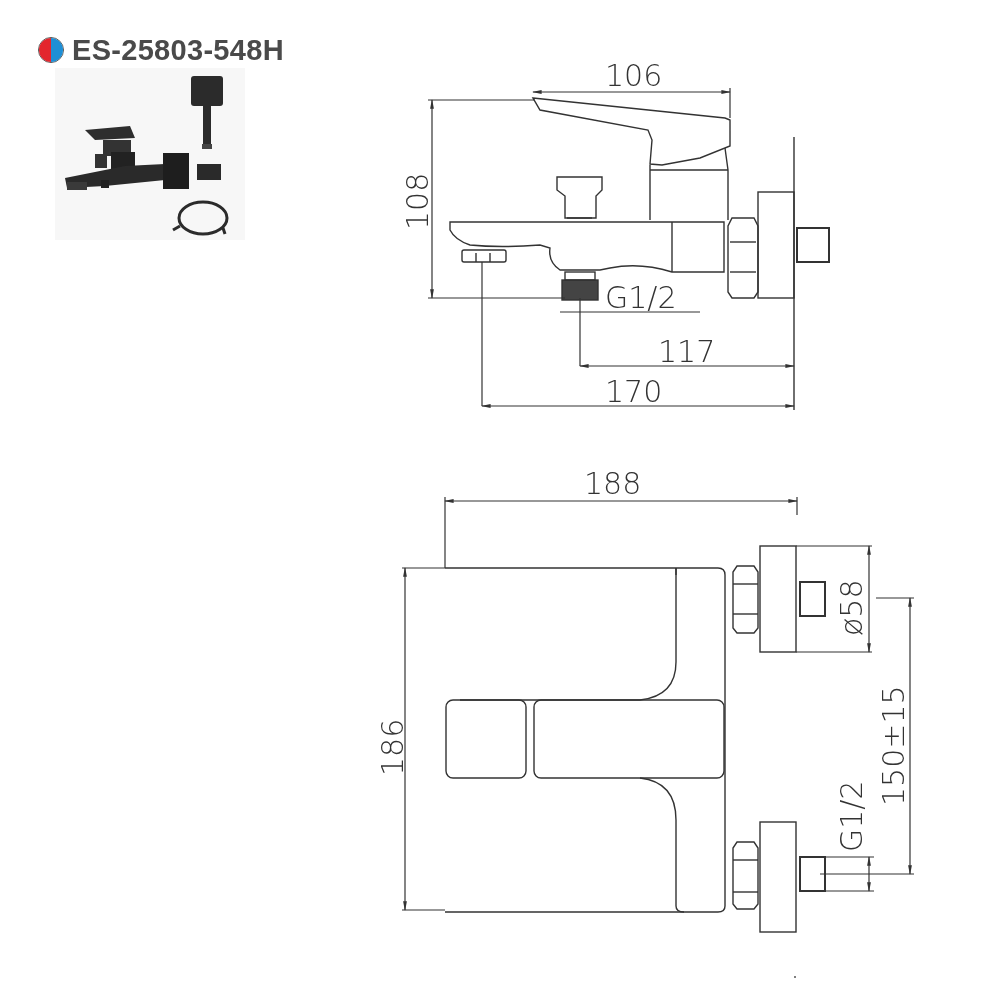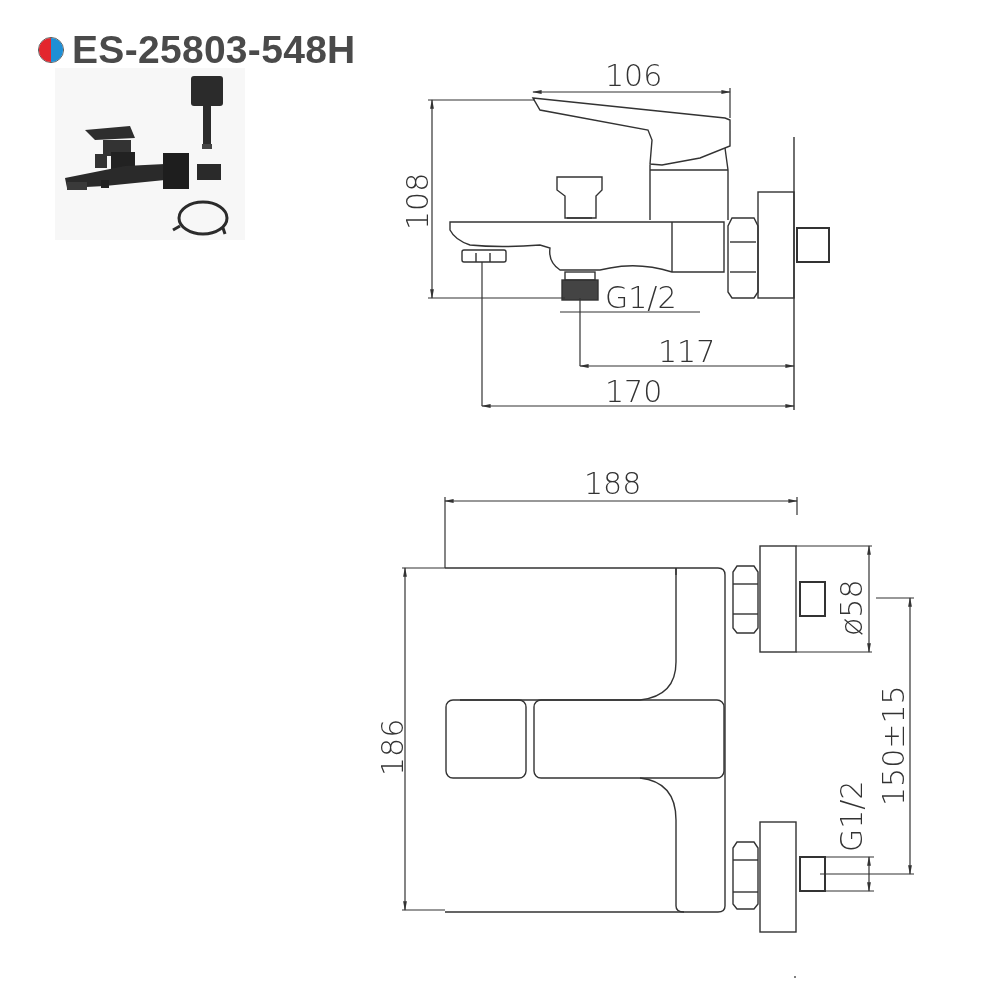--- a/index.html
+++ b/index.html
@@ -1,21 +1,21 @@
 <!DOCTYPE html>
 <html><head>
 <meta charset="utf-8">
 <style>
   html, body { margin:0; padding:0; background:#ffffff; }
   body { width:1000px; height:1000px; position:relative; overflow:hidden; font-family:"Liberation Sans", sans-serif; }
   .header { position:absolute; left:38px; top:30px; height:40px; display:flex; align-items:center; gap:8px; }
   .hc-icon { width:26px; height:26px; border-radius:50%; overflow:hidden; display:flex; border:1px solid #555; box-sizing:border-box; }
   .hc-icon .hot { width:50%; height:100%; background:#e3262d; }
   .hc-icon .cold { width:50%; height:100%; background:#1e8fd6; }
-  .model { font-size:39px; font-weight:bold; color:#4a4a4a; letter-spacing:0.3px; }
+  .model { font-size:29px; font-weight:bold; color:#4a4a4a; letter-spacing:0.3px; }
   .product { position:absolute; left:55px; top:68px; width:190px; height:172px; background:#f7f7f7; }
   svg.drawing { position:absolute; left:0; top:0; }
   .dim { font-family:"DejaVu Sans", sans-serif; font-size:30px; fill:#333; font-weight:200; }
 </style>
 </head>
 <body>
 
 <div class="header">
   <div class="hc-icon">
     <div class="hot"></div>

